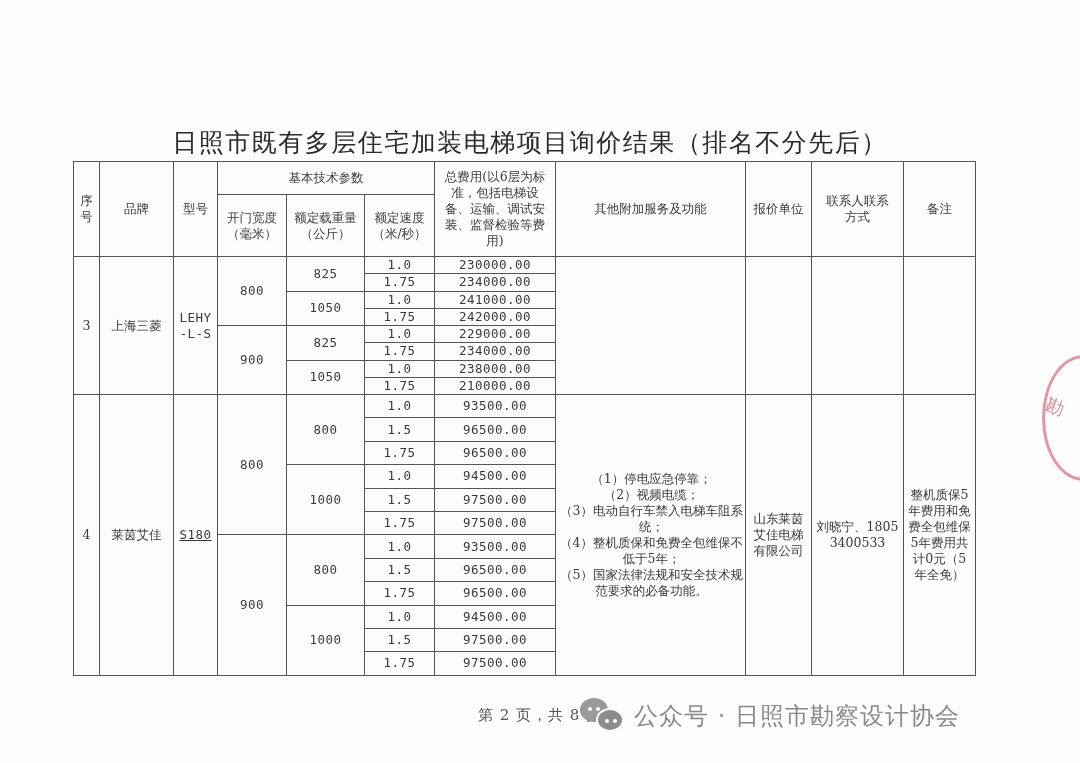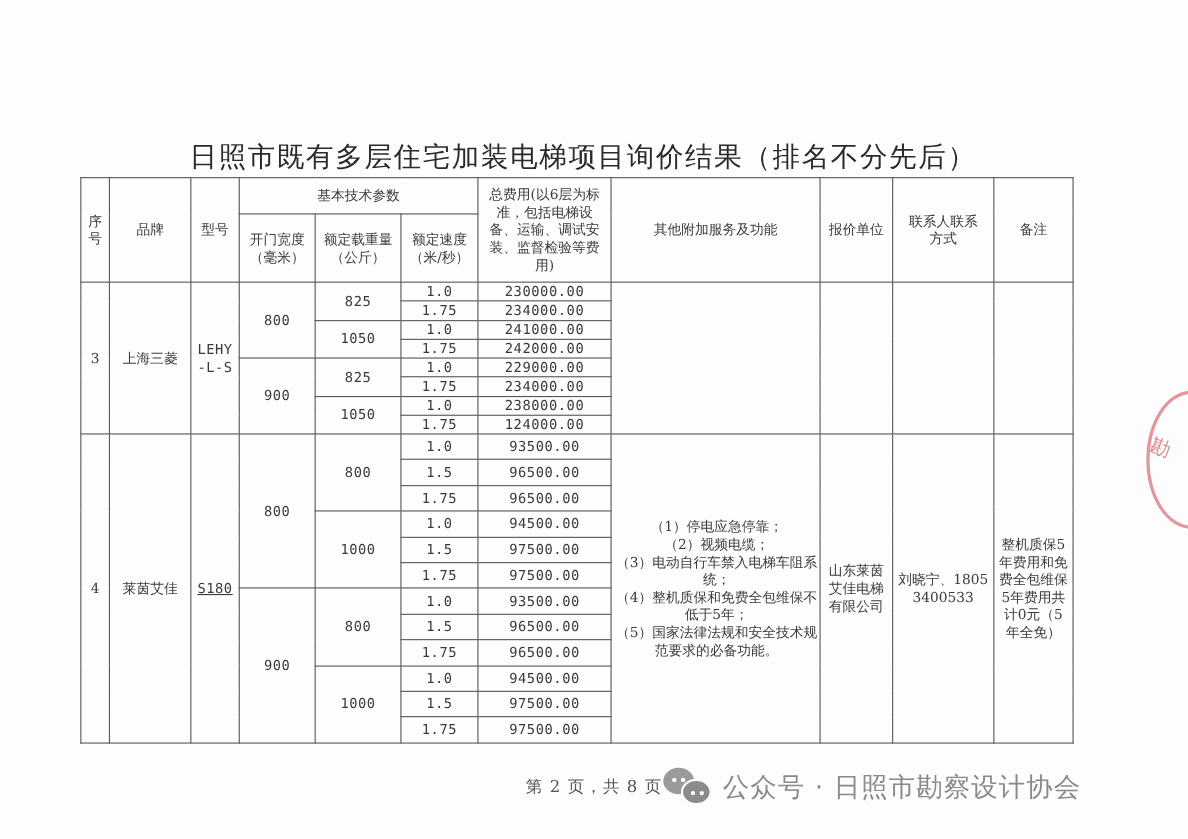--- a/index.html
+++ b/index.html
@@ -18,21 +18,21 @@
     border:1px solid #555; padding:0; text-align:center; vertical-align:middle;
     font-size:12.5px; line-height:16px; color:#3a3a3a; overflow:hidden;
   }
   .hdr { font-size:13px; line-height:17px; color:#2f2f2f; }
   .mono { font-family:"DejaVu Sans Mono","Liberation Mono",monospace; font-size:12px; letter-spacing:0.5px; color:#444; }
   td.services { text-align:right; padding-left:4px !important; padding-right:2px !important; font-size:12px; line-height:17px; }
   .footer-page {
     position:absolute; left:478px; top:706px; font-size:15px; color:#555; letter-spacing:1px;
   }
   .watermark {
-    position:absolute; left:603px; top:698px; display:flex; align-items:center; gap:8px;
+    position:absolute; left:580px; top:698px; display:flex; align-items:center; gap:8px;
     font-family:"DejaVu Sans","Liberation Sans",sans-serif; font-size:24px; color:#8a8a8a; letter-spacing:1px;
   }
   .wechat { position:relative; width:46px; height:36px; }
   .bubble1 { position:absolute; left:0; top:0; width:28px; height:24px; background:#9a9a9a; border-radius:50%; }
   .bubble2 { position:absolute; left:16px; top:10px; width:28px; height:24px; background:#8c8c8c; border-radius:50%; border:2px solid #fdfdfd; box-sizing:border-box; }
   .eye { position:absolute; width:4px; height:4px; background:#fdfdfd; border-radius:50%; }
   .stamp {
     position:absolute; left:1042px; top:355px; width:80px; height:120px;
     border:3px solid rgba(200,70,80,0.55); border-radius:50%; border-right:none;
   }
@@ -112,21 +112,21 @@
         <td class="mono">1.75</td>
         <td class="mono">234000.00</td>
       </tr>
       <tr style="height: 17.25px;">
         <td rowspan="2" class="mono">1050</td>
         <td class="mono">1.0</td>
         <td class="mono">238000.00</td>
       </tr>
       <tr style="height: 17.25px;">
         <td class="mono">1.75</td>
-        <td class="mono">124000.00</td>
+        <td class="mono">210000.00</td>
       </tr>
       <tr style="height: 23.4px;">
         <td rowspan="12">4</td>
         <td rowspan="12">莱茵艾佳</td>
         <td rowspan="12" class="mono" style="padding:0 2px;word-break:break-all;text-decoration:underline;">S180</td>
         <td rowspan="6" class="mono">800</td>
         <td rowspan="3" class="mono">800</td>
         <td class="mono">1.0</td>
         <td class="mono">93500.00</td>
         <td rowspan="12" class="services" style="white-space: pre-wrap;">（1）停电应急停靠；

